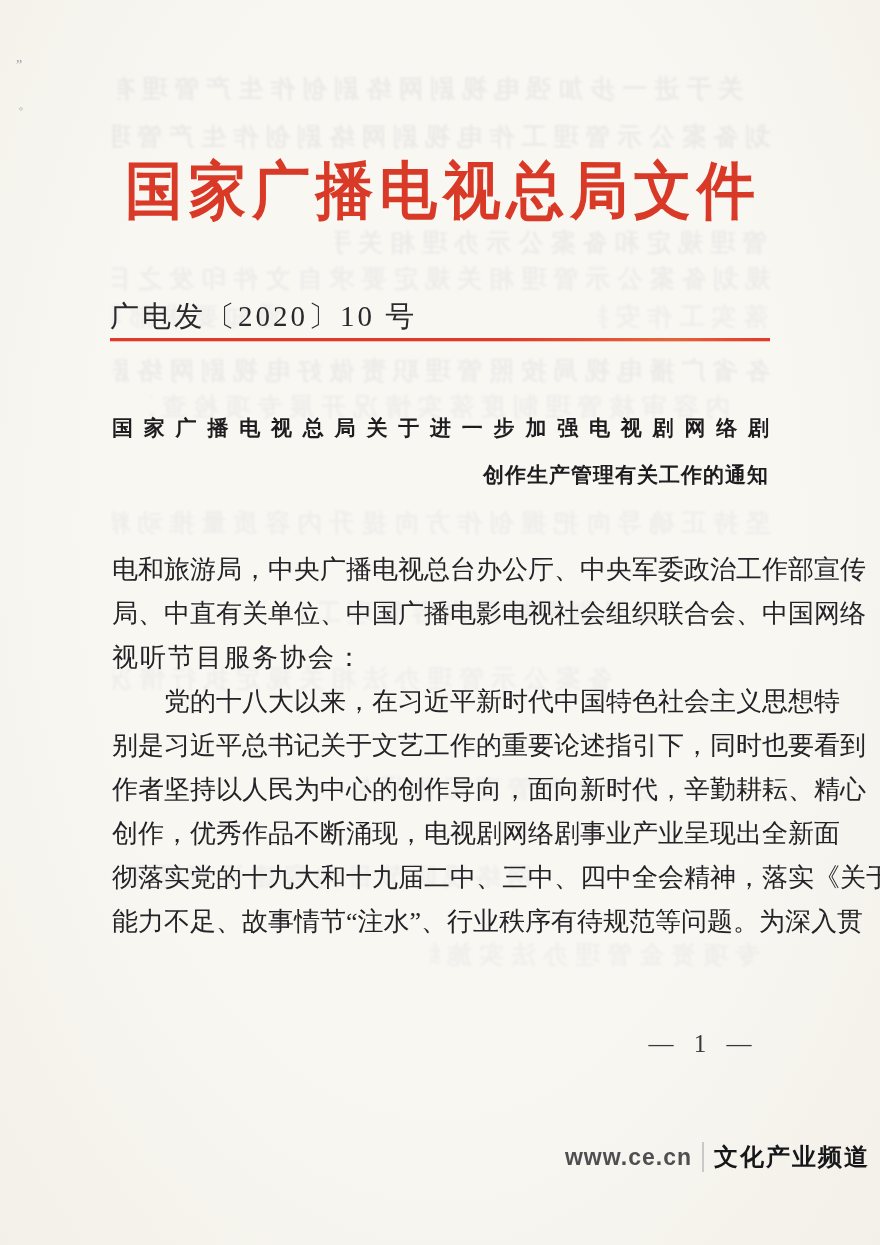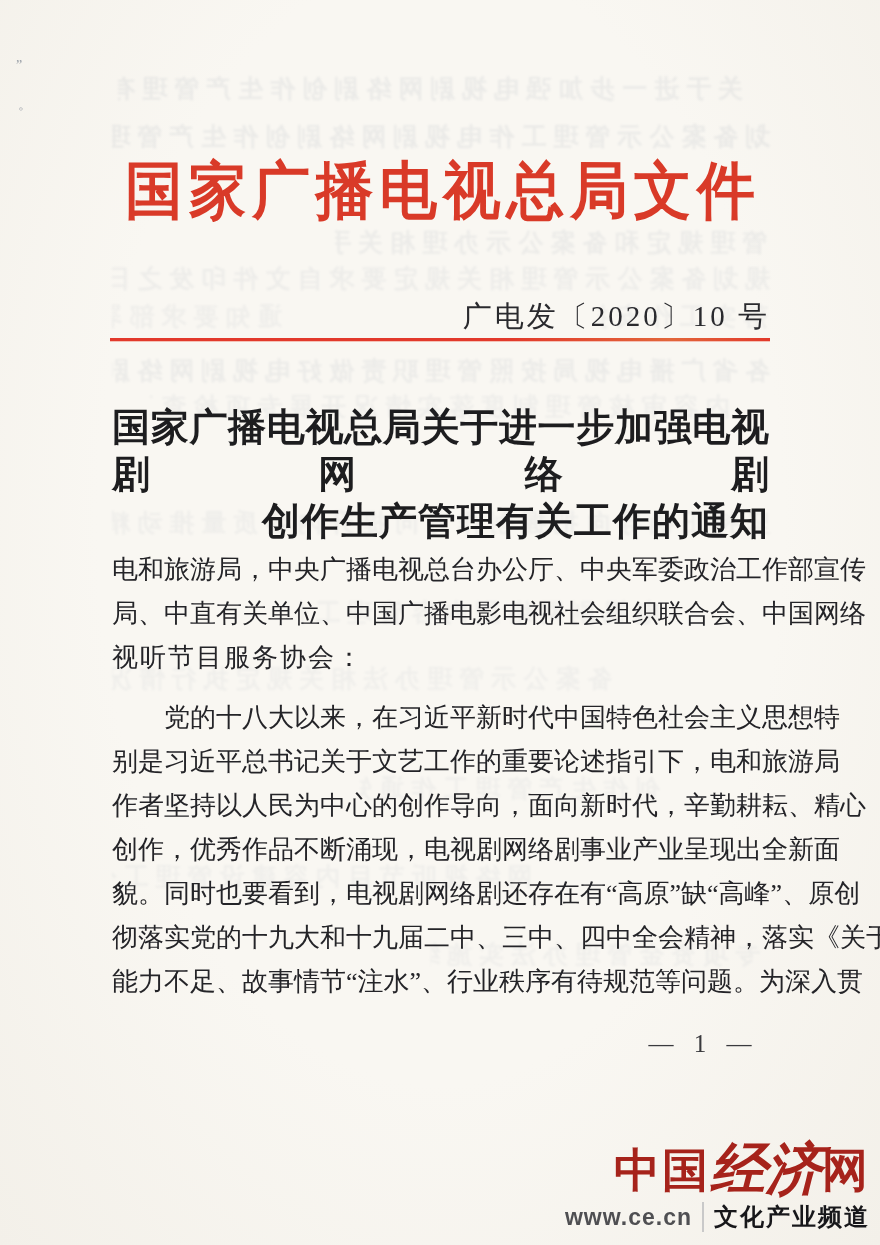--- a/index.html
+++ b/index.html
@@ -47,58 +47,58 @@
     text-align:justify;
     text-align-last:justify;
     line-height:78px;
     transform:scale(0.96,1.04);
     transform-origin:center;
     white-space:nowrap;
   }
   .doc-number{
     position:absolute;
     top:297px;left:110px;width:660px;
-    text-align:right;
+    text-align:left;
     font-size:29px;
     letter-spacing:3px;
     color:#2a2a2e;
   }
   .red-line{
     position:absolute;
     top:338px;left:110px;width:660px;height:3px;
     background:linear-gradient(90deg,#e2392b 0%,#e2392b 60%,#e2663a 85%,#e2392b 100%);
     box-shadow:0 1px 0 rgba(240,150,135,0.55);
   }
   
   .doc-title{
     position:absolute;
     top:404px;left:112px;width:657px;
     font-family:"Liberation Sans","DejaVu Sans",sans-serif;
     font-weight:bold;
-    font-size:38px;
+    font-size:21px;
     color:#1d1d1f;
     line-height:47px;
   }
   .doc-title .t1{text-align:justify;text-align-last:justify;}
   .doc-title .t2{text-align:right;letter-spacing:1px;}
   
   .body-block{
     position:absolute;
     top:548px;left:112px;width:657px;
     font-size:26px;
     color:#242428;
   }
   .body-line{
     height:44px;
     line-height:44px;
     text-align:justify;
     text-align-last:justify;
     white-space:nowrap;
   }
-  .body-line.indent{padding-left:52px;margin-top:16px;}
+  .body-line.indent{padding-left:52px;}
   .body-line.flush-left{text-align-last:left;letter-spacing:2px;}
   
   .page-number{
     position:absolute;
     top:1030px;left:640px;width:120px;
     text-align:center;
     font-size:25px;
     word-spacing:14px;
     color:#3a3a3e;
   }
@@ -191,32 +191,28 @@
   <div class="doc-title">
     <div class="t1">国家广播电视总局关于进一步加强电视剧网络剧</div>
     <div class="t2">创作生产管理有关工作的通知</div>
   </div>
 
   <div class="body-block" id="body-lines">
       <div class="body-line">电和旅游局，中央广播电视总台办公厅、中央军委政治工作部宣传</div>
       <div class="body-line">局、中直有关单位、中国广播电影电视社会组织联合会、中国网络</div>
       <div class="body-line flush-left">视听节目服务协会：</div>
       <div class="body-line indent">党的十八大以来，在习近平新时代中国特色社会主义思想特</div>
-      <div class="body-line">别是习近平总书记关于文艺工作的重要论述指引下，电和旅游局</div>
+      <div class="body-line">别是习近平总书记关于文艺工作的重要论述指引下，同时也要看到</div>
       <div class="body-line">作者坚持以人民为中心的创作导向，面向新时代，辛勤耕耘、精心</div>
       <div class="body-line">创作，优秀作品不断涌现，电视剧网络剧事业产业呈现出全新面</div>
-      <div class="body-line">貌。同时也要看到，电视剧网络剧还存在有“高原”缺“高峰”、原创</div>
       <div class="body-line">彻落实党的十九大和十九届二中、三中、四中全会精神，落实《关于</div>
       <div class="body-line">能力不足、故事情节“注水”、行业秩序有待规范等问题。为深入贯</div>
     </div>
 
   <div class="page-number">— 1 —</div>
 
   <div class="watermark">
-    <div class="logo-row">
-      <span class="logo-block">中国</span><span class="logo-script">经济</span><span class="logo-block">网</span>
-    </div>
     <div class="logo-sub">
       <span class="logo-url">www.ce.cn</span><span class="logo-sep"></span><span class="logo-channel">文化产业频道</span>
     </div>
   </div>
 
 </div>
 
 </body></html>

